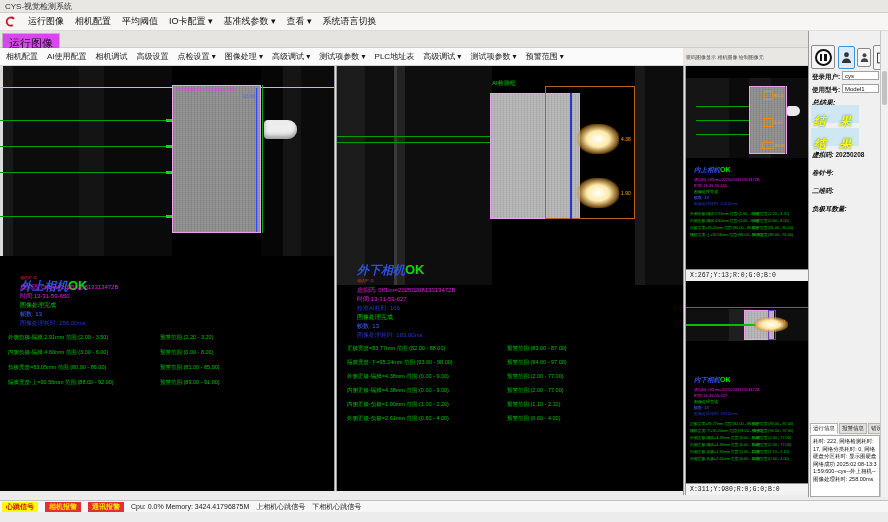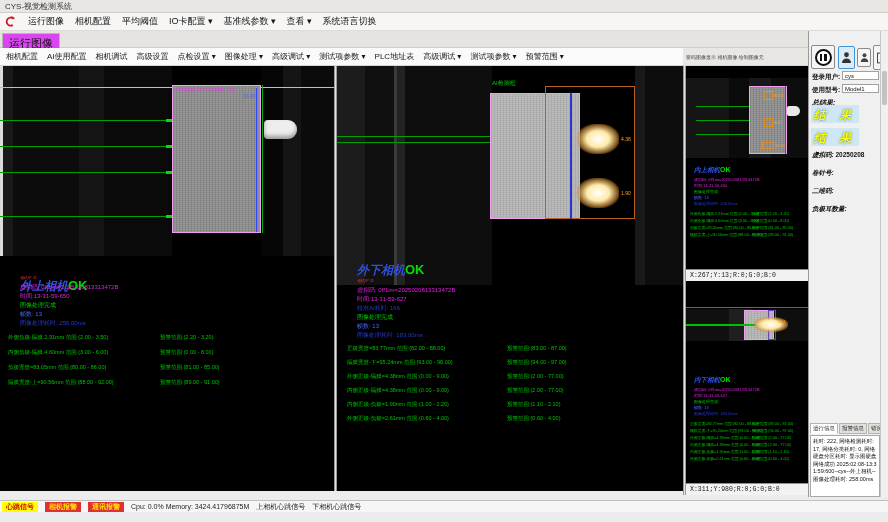--- a/index.html
+++ b/index.html
@@ -63,21 +63,21 @@
     display:flex; align-items:center; justify-content:center; }
   .pbtn.sel { background:#dcebf8; border:1px solid #3f93d6; }
   .pauseicon { width:17px; height:17px; border:2.5px solid #101010; border-radius:50%;
     display:flex; align-items:center; justify-content:center; gap:2px; background:#fff; }
   .pauseicon i { display:block; width:2.5px; height:7px; background:#101010; }
   .plabel { position:absolute; left:3px; font-size:6.5px; font-weight:bold; color:#111; white-space:nowrap; }
   .pvalue { position:absolute; background:#fff; border:1px solid #a0a0a0; font-size:6px; color:#111;
     padding:1px 0 0 2px; height:9px; white-space:nowrap; overflow:hidden; }
   .result-chip { position:absolute; left:2px; width:48px; height:18px; background:#cfe7f2;
     color:#ffff00; font-weight:bold; font-style:italic; font-size:12px; letter-spacing:5px;
-    text-align:center; padding-top:2px; text-shadow:0 0 2px #2060c0; }
+    text-align:center; padding-top:8px; text-shadow:0 0 2px #2060c0; }
   .ptab { font-size:5.5px; padding:1px 2px; background:#e2e0dd; border:1px solid #b5b3b0; color:#222;
     white-space:nowrap; }
   .ptab.active { background:#fff; border-bottom:1px solid #fff; }
   .plog { position:absolute; left:1px; top:404px; width:70px; height:62px; background:#fff;
     border:1px solid #a8a8a8; font-size:5.5px; line-height:7.5px; color:#111; padding:2px;
     overflow:hidden; word-break:break-all; }
   .vscroll { position:absolute; left:880px; top:31px; width:8px; height:466px; background:#f0f0f0;
     border-left:1px solid #c6c6c6; }
   .vscroll .thumb { position:absolute; left:1px; top:40px; width:5px; height:34px; background:#c2c2c2; border-radius:2px; }
 

